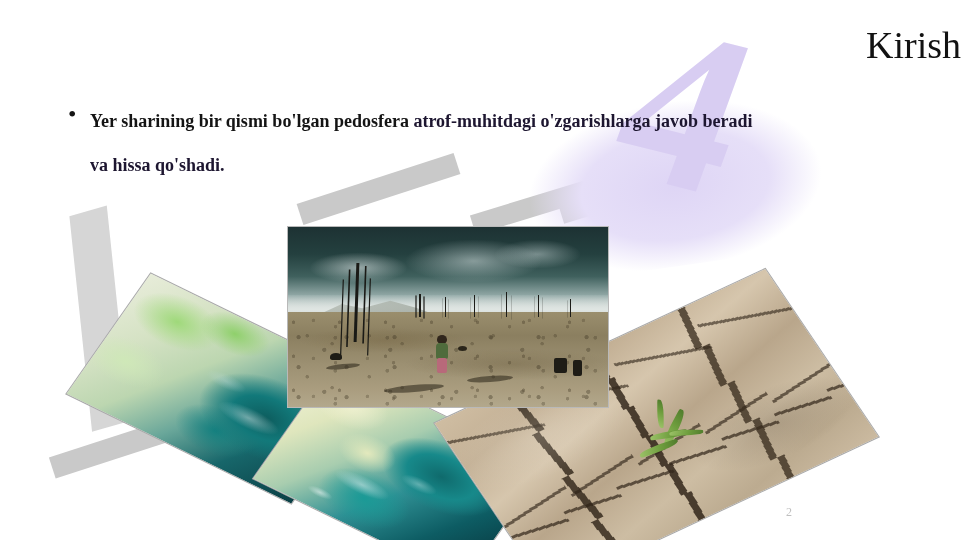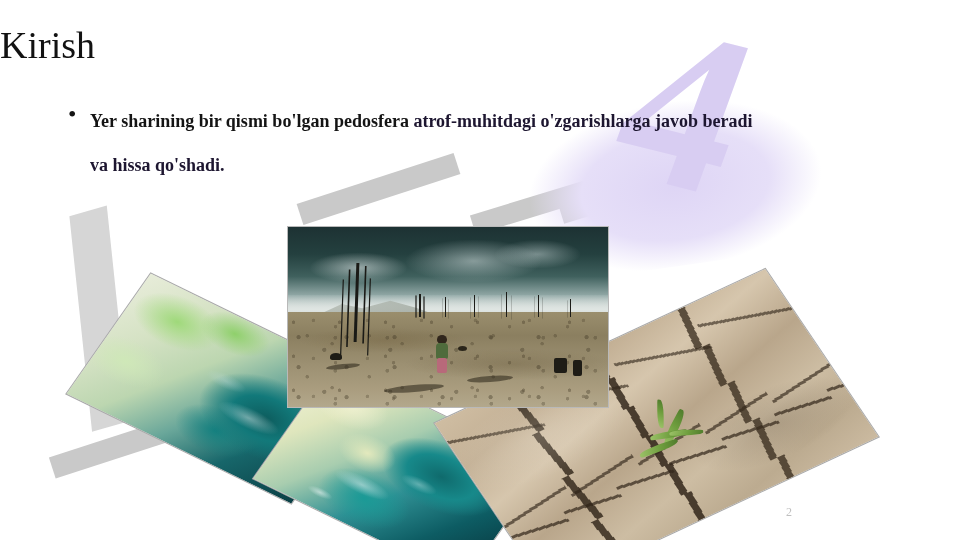--- a/index.html
+++ b/index.html
@@ -81,21 +81,21 @@
     left: 560px; top: 196px; width: 70px; height: 18px;
     transform: rotate(-17deg);
   }
 
   
   .slide-title {
     position: absolute;
     left: 0;
     top: 22px;
     width: 961px;
-    text-align: left;
+    text-align: right;
     font-size: 38px;
     line-height: 46px;
     color: #121212;
     font-family: "Liberation Serif", "DejaVu Serif", serif;
     z-index: 6;
   }
 
   
   .body-block {
     position: absolute;

